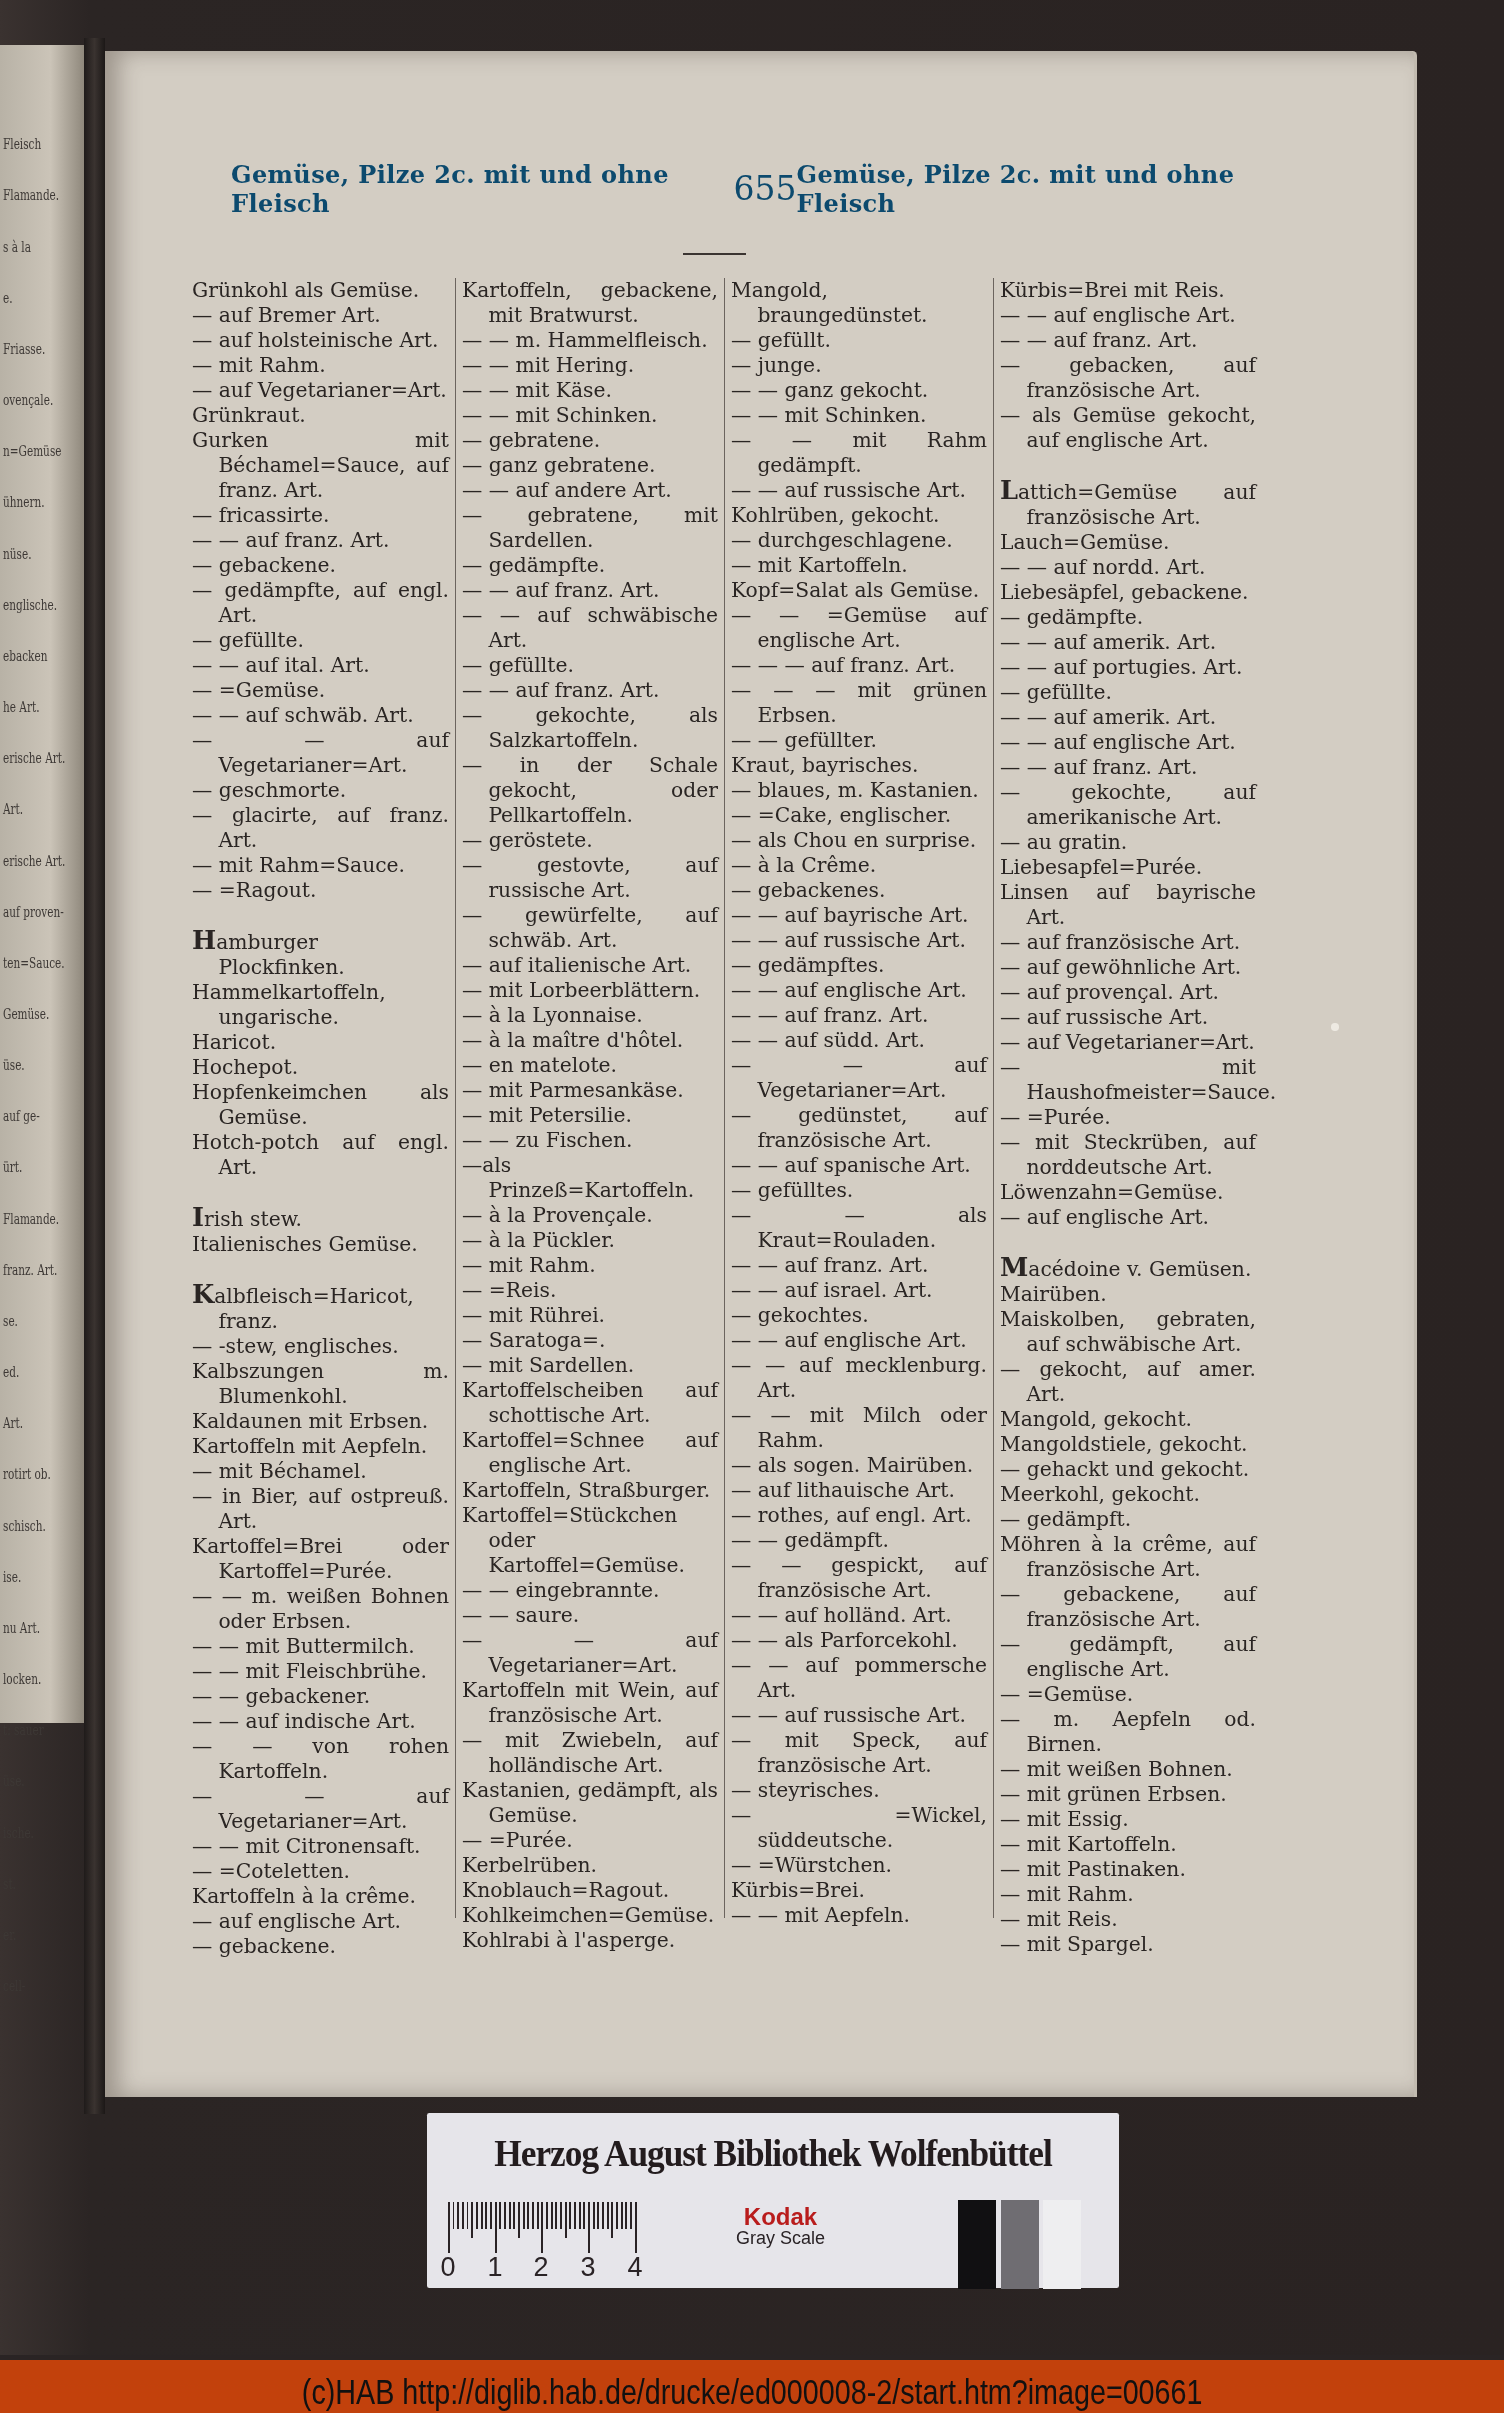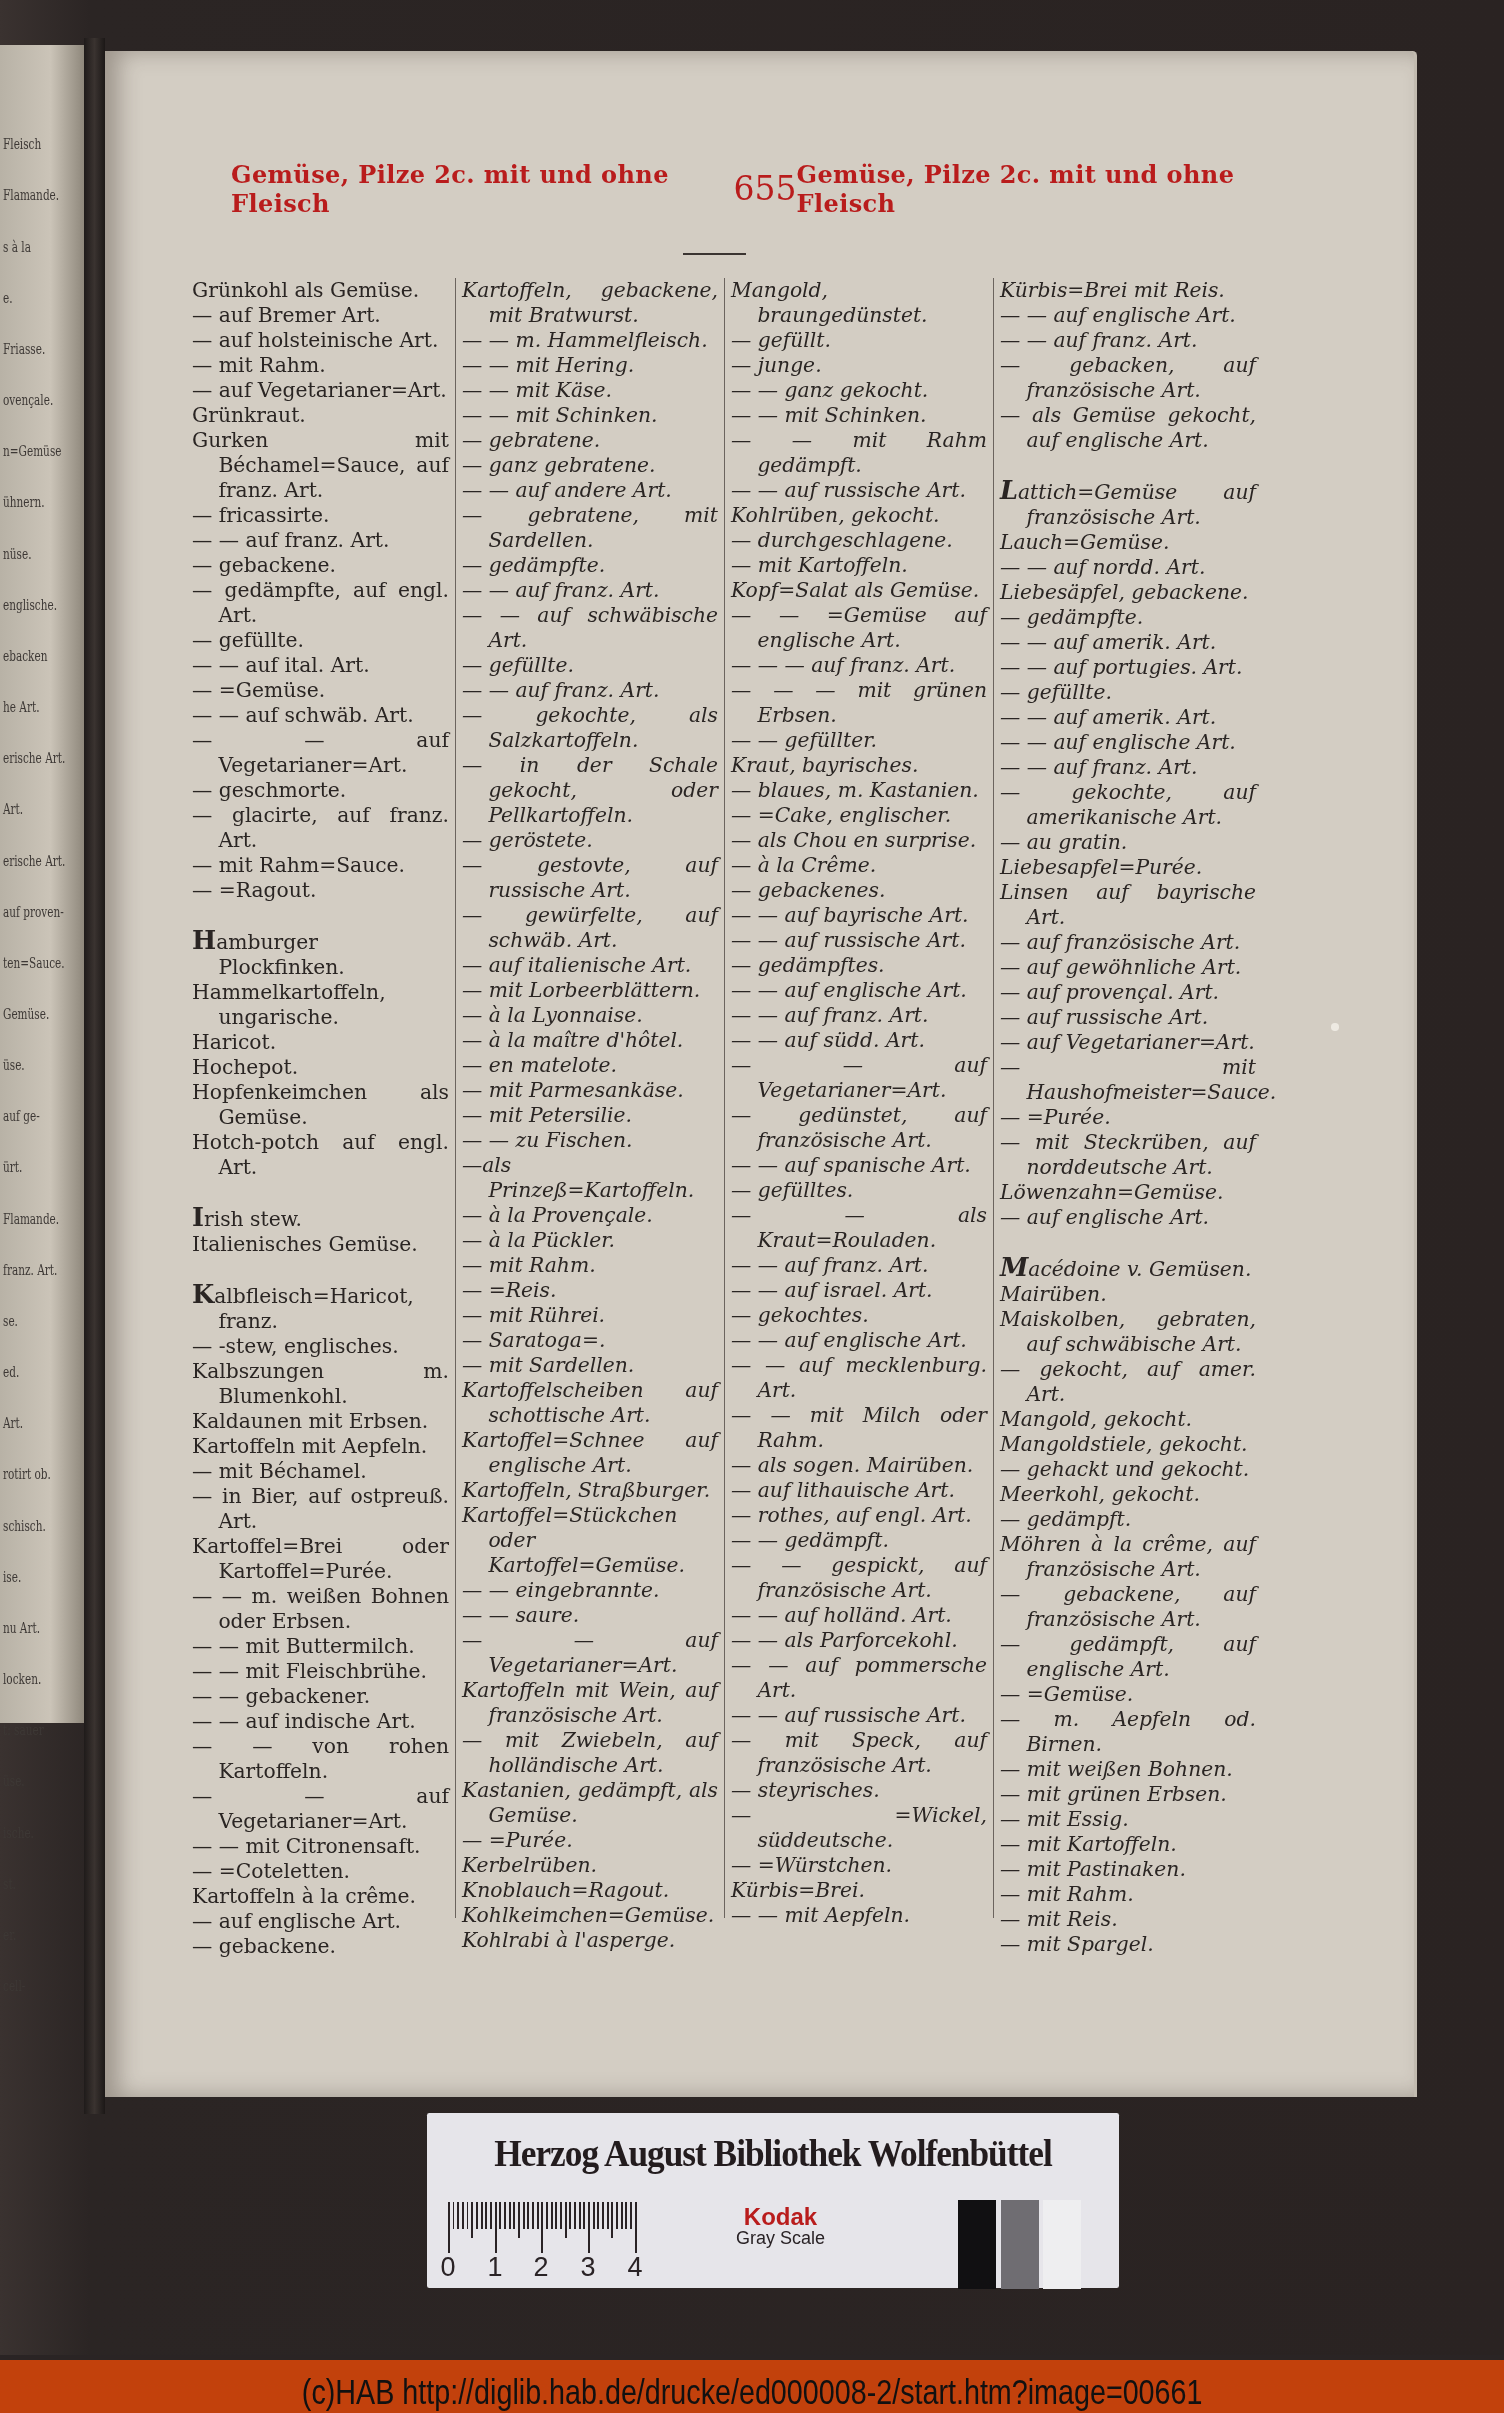--- a/index.html
+++ b/index.html
@@ -27,36 +27,36 @@
   }
   .page {
     position: absolute; left: 105px; top: 51px; width: 1309px; height: 2046px;
     background: #d3cdc3;
     box-shadow: inset 13.5px 0 22.6px rgba(60,50,40,0.35), 3px 0 0 #c2bbb0;
     border-top-right-radius: 4.5px;
   }
   .running-head {
     position: absolute; top: 111px; left: 126px; width: 1068px; height: 53px;
     display: flex; align-items: center; justify-content: space-between;
-    color: #b91c1c;
+    color: #0c4a6e;
   }
   .running-head .rh-text { font-size: 24px; font-weight: bold; letter-spacing: 0.4px; }
   .running-head .page-number { font-size: 33px; font-family: "DejaVu Serif", serif; }
   .head-rule {
     position: absolute; top: 202px; left: 578px; width: 63px; height: 2.3px; background: #3a3431;
   }
   .columns {
     position: absolute; top: 227px; left: 81px; width: 1122px; height: 1640px;
     display: flex;
   }
   .col {
     flex: 0 0 auto; width: 269px; padding: 0 6px 0 6px; box-sizing: border-box;
     color: #2a2523; font-size: 20.3px; line-height: 25px;
   }
-  .col + .col { border-left: 1.5px solid #6b645e; font-style: italic; }
+  .col + .col { border-left: 1.5px solid #6b645e; }
   .entry { white-space: normal; text-align: justify; padding-left: 1.3em; text-indent: -1.3em; }
   .entry.gap { margin-top: 25px; }
   .entry .initial { font-weight: bold; font-size: 25.6px; }
   .scale-card {
     position: absolute; left: 427px; top: 2113px; width: 692px; height: 175px;
     background: #e6e5ea; border-radius: 2.3px;
   }
   .scale-card .inst-name {
     position: absolute; left: 15px; top: 18px; width: 662px; text-align: center;
     font-family: "Liberation Serif", serif; font-weight: bold; font-size: 38px;

